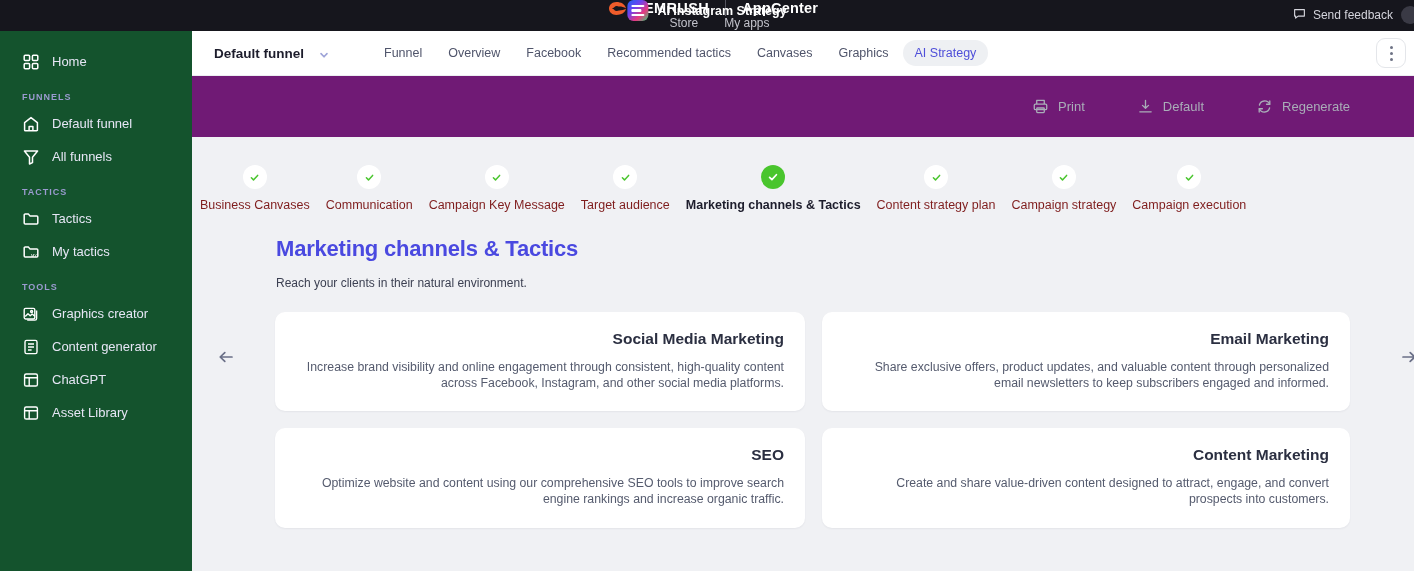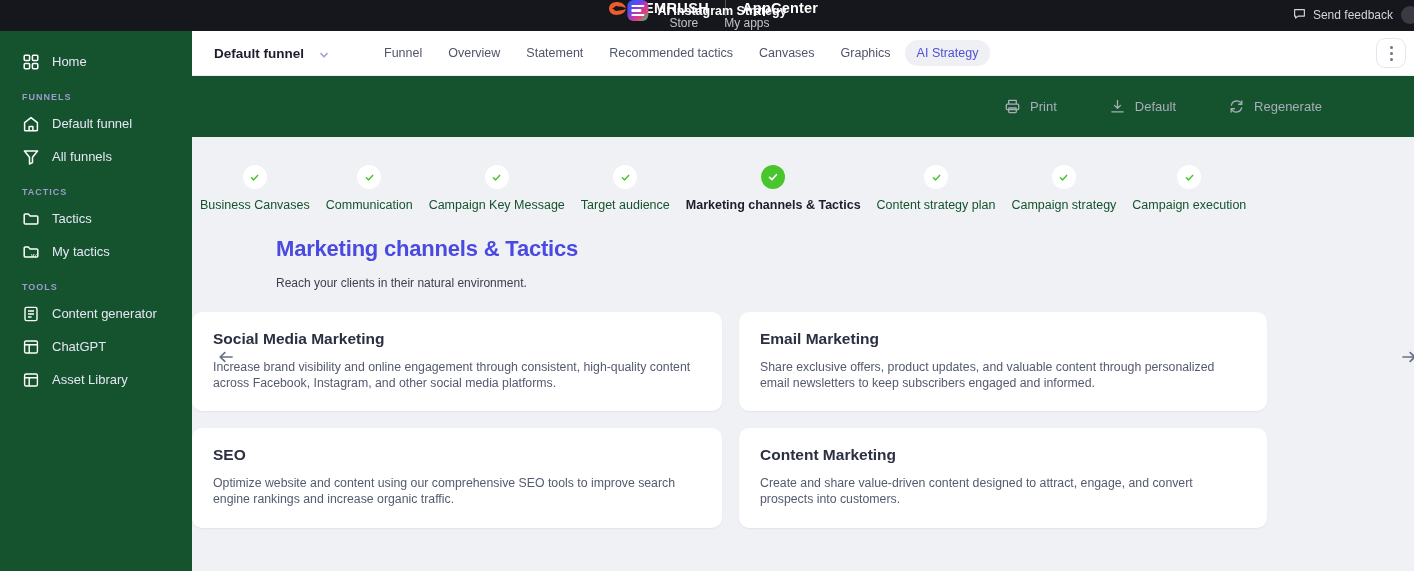--- a/index.html
+++ b/index.html
@@ -104,23 +104,23 @@
   .kebab {
     position: absolute; right: 8px; top: 50%; transform: translateY(-50%);
     width: 30px; height: 30px; border-radius: 9px;
     border: 1px solid #e4e6ea; background: #fff;
     display: flex; flex-direction: column; align-items: center; justify-content: center; gap: 3px;
     cursor: pointer;
   }
   .kebab span { width: 3px; height: 3px; border-radius: 50%; background: #6e7385; display: block; }
 
   .toolbar {
-    height: 61px; background: #14532d;
+    height: 61px; background: #701a75;
     display: flex; align-items: center; justify-content: flex-end;
-    gap: 52px; padding-right: 92px;
+    gap: 52px; padding-right: 64px;
   }
   .tool-btn {
     display: flex; align-items: center; gap: 9px;
     font-size: 13px; color: #a9adb8; cursor: pointer;
   }
   .tool-ico { width: 17px; height: 17px; display: block; }
 
   
   .content { position: relative; height: 434px; }
   .stepper {
@@ -131,35 +131,37 @@
   .step {
     display: flex; flex-direction: column; align-items: center;
     flex: none; padding: 0 8px;
   }
   .step-dot {
     width: 24px; height: 24px; border-radius: 50%;
     background: #fff; display: flex; align-items: center; justify-content: center;
     margin-bottom: 9px;
   }
   .step.current .step-dot { background: #49c52d; }
-  .step-label { font-size: 12.5px; color: #14532d; white-space: nowrap; }
+  .step-label { font-size: 12.5px; color: #7f1d1d; white-space: nowrap; }
   .step.current .step-label { font-weight: 700; color: #1d1d2c; }
 
   
   .section-head { padding-left: 84px; margin-top: 24px; }
   .section-title {
     font-size: 22px; font-weight: 700; color: #4a49e0; letter-spacing: -0.2px;
   }
   .section-sub { font-size: 12px; color: #3c4052; margin-top: 14px; }
 
   .cards-wrap { position: relative; margin-top: 22px; }
   .cards {
     display: grid;
     grid-template-columns: 530px 528px;
     gap: 17px 17px;
+    padding-left: 83px;
+    text-align: right;
   }
   .card {
     background: #fff; border-radius: 10px;
     padding: 18px 21px 20px 21px;
     min-height: 96px;
     box-shadow: 0 1px 2px rgba(30,35,60,.06);
     cursor: pointer;
   }
   .card-title { font-size: 15.5px; font-weight: 700; color: #2b2f41; margin-bottom: 12px; }
   .card-body { font-size: 12.3px; line-height: 1.28; color: #555b6e; }
@@ -267,20 +269,31 @@
         <svg width="18" height="18" viewBox="0 0 18 18" fill="none" stroke="#fff" stroke-width="1.5" stroke-linejoin="round">
           <path d="M2.2 5.1a1 1 0 0 1 1-1h3.3l1.4 1.8h6.9a1 1 0 0 1 1 1v6.2a1 1 0 0 1-1 1H3.2a1 1 0 0 1-1-1z"></path>
           <text x="9" y="14.2" font-size="4" fill="#fff" stroke="none" font-family="Liberation Sans">MY</text>
         </svg>
       </span>
       <span>My tactics</span>
     </div>
 
     <div class="nav-group">TOOLS</div>
 
+    <div class="nav-item">
+      <span class="nav-ico">
+        <svg width="18" height="18" viewBox="0 0 18 18" fill="none" stroke="#fff" stroke-width="1.4" stroke-linejoin="round">
+          <rect x="2.2" y="3.4" width="10.6" height="10.6" rx="1.4"></rect>
+          <path d="M3.2 11.6 6 8.8l2.2 2 2-1.9 2.6 2.4"></path>
+          <circle cx="9.6" cy="6.5" r="1"></circle>
+          <path d="M14.6 5.4v8.1a1.6 1.6 0 0 1-1.6 1.6H5.2"></path>
+        </svg>
+      </span>
+      <span>Graphics creator</span>
+    </div>
 
     <div class="nav-item">
       <span class="nav-ico">
         <svg width="18" height="18" viewBox="0 0 18 18" fill="none" stroke="#fff" stroke-width="1.4" stroke-linejoin="round">
           <rect x="3" y="2.4" width="12" height="13.2" rx="1.6"></rect>
           <path d="M6 6h6M6 9h6M6 12h3.6"></path>
         </svg>
       </span>
       <span>Content generator</span>
     </div>
@@ -314,21 +327,21 @@
         <span class="chev">
           <svg width="12" height="12" viewBox="0 0 12 12" fill="none" stroke="#9ea4d8" stroke-width="1.6" stroke-linecap="round" stroke-linejoin="round">
             <path d="M3 4.6 6 7.8l3-3.2"></path>
           </svg>
         </span>
       </div>
 
       <div class="tabs">
         <span class="tab">Funnel</span>
         <span class="tab">Overview</span>
-        <span class="tab">Statement</span>
+        <span class="tab">Facebook</span>
         <span class="tab">Recommended tactics</span>
         <span class="tab">Canvases</span>
         <span class="tab">Graphics</span>
         <span class="tab active">AI Strategy</span>
       </div>
 
       <div class="kebab">
         <span></span>
         <span></span>
         <span></span>

